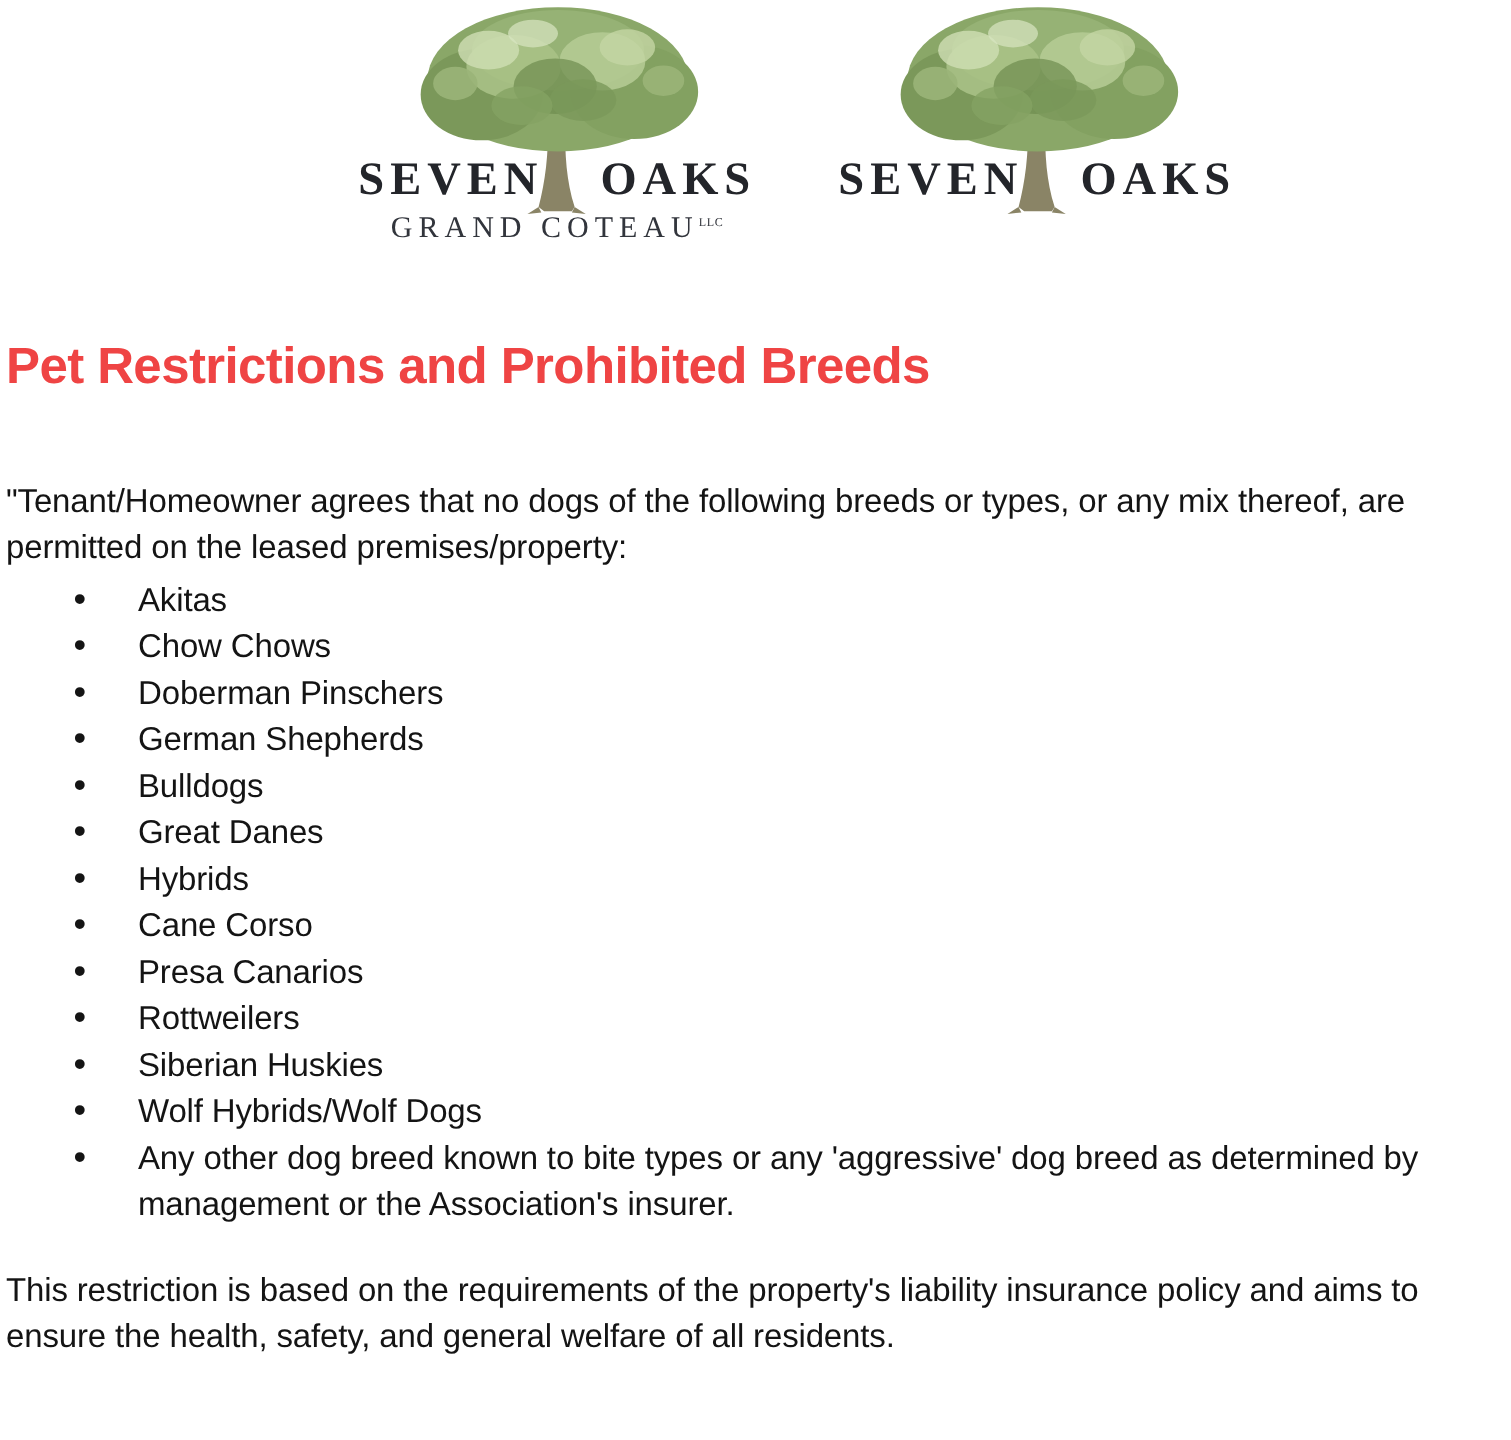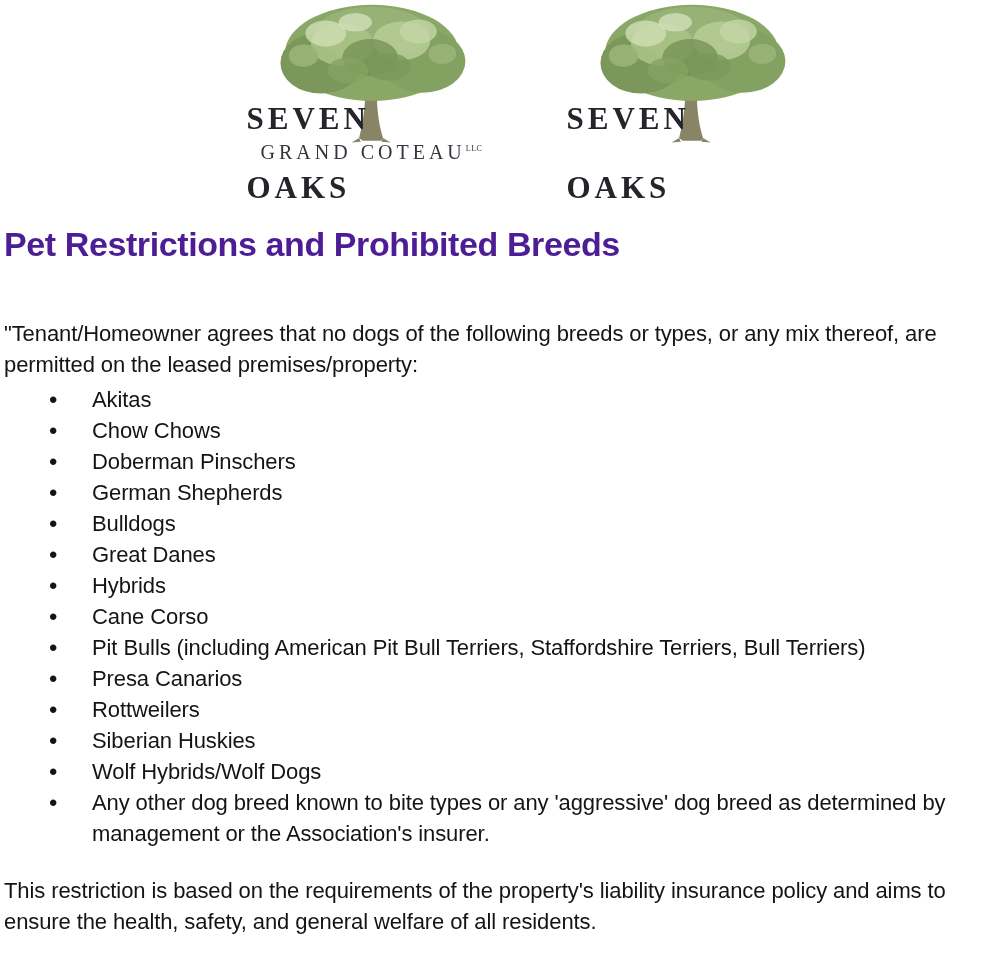--- a/index.html
+++ b/index.html
@@ -47,21 +47,20 @@
     display: flex;
     justify-content: center;
     align-items: flex-start;
     gap: 38px;
     font-family: "Liberation Serif", serif;
     font-size: 31px;
     font-weight: 600;
     letter-spacing: 4px;
     color: #23252a;
     line-height: 1;
-    flex-direction: column;
   }
   .logo-sub {
     position: absolute;
     top: 140px;
     left: 0;
     width: 100%;
     text-align: center;
     font-family: "Liberation Serif", serif;
     font-size: 20px;
     color: #32353c;
@@ -82,21 +81,21 @@
 
   
   .doc {
     padding: 0 5px 0 4px;
   }
   .doc-title {
     margin: 52px 0 0 0;
     font-size: 34px;
     font-weight: bold;
     letter-spacing: -0.4px;
-    color: #4c1d95;
+    color: #ef4444;
     line-height: 1.2;
   }
   .doc-paragraph {
     margin: 0;
     font-size: 22px;
     line-height: 31px;
     letter-spacing: -0.1px;
     white-space: pre-line;
   }
   .intro-paragraph { margin-top: 53px; }
@@ -201,21 +200,20 @@
 
   <ul class="breed-list">
     <li>Akitas</li>
     <li>Chow Chows</li>
     <li>Doberman Pinschers</li>
     <li>German Shepherds</li>
     <li>Bulldogs</li>
     <li>Great Danes</li>
     <li>Hybrids</li>
     <li>Cane Corso</li>
-    <li>Pit Bulls (including American Pit Bull Terriers, Staffordshire Terriers, Bull Terriers)</li>
     <li>Presa Canarios</li>
     <li>Rottweilers</li>
     <li>Siberian Huskies</li>
     <li>Wolf Hybrids/Wolf Dogs</li>
     <li>Any other dog breed known to bite types or any 'aggressive' dog breed as determined by
 management or the Association's insurer.</li>
   </ul>
 
   <p class="doc-paragraph closing-paragraph">This restriction is based on the requirements of the property's liability insurance policy and aims to
 ensure the health, safety, and general welfare of all residents.</p>

